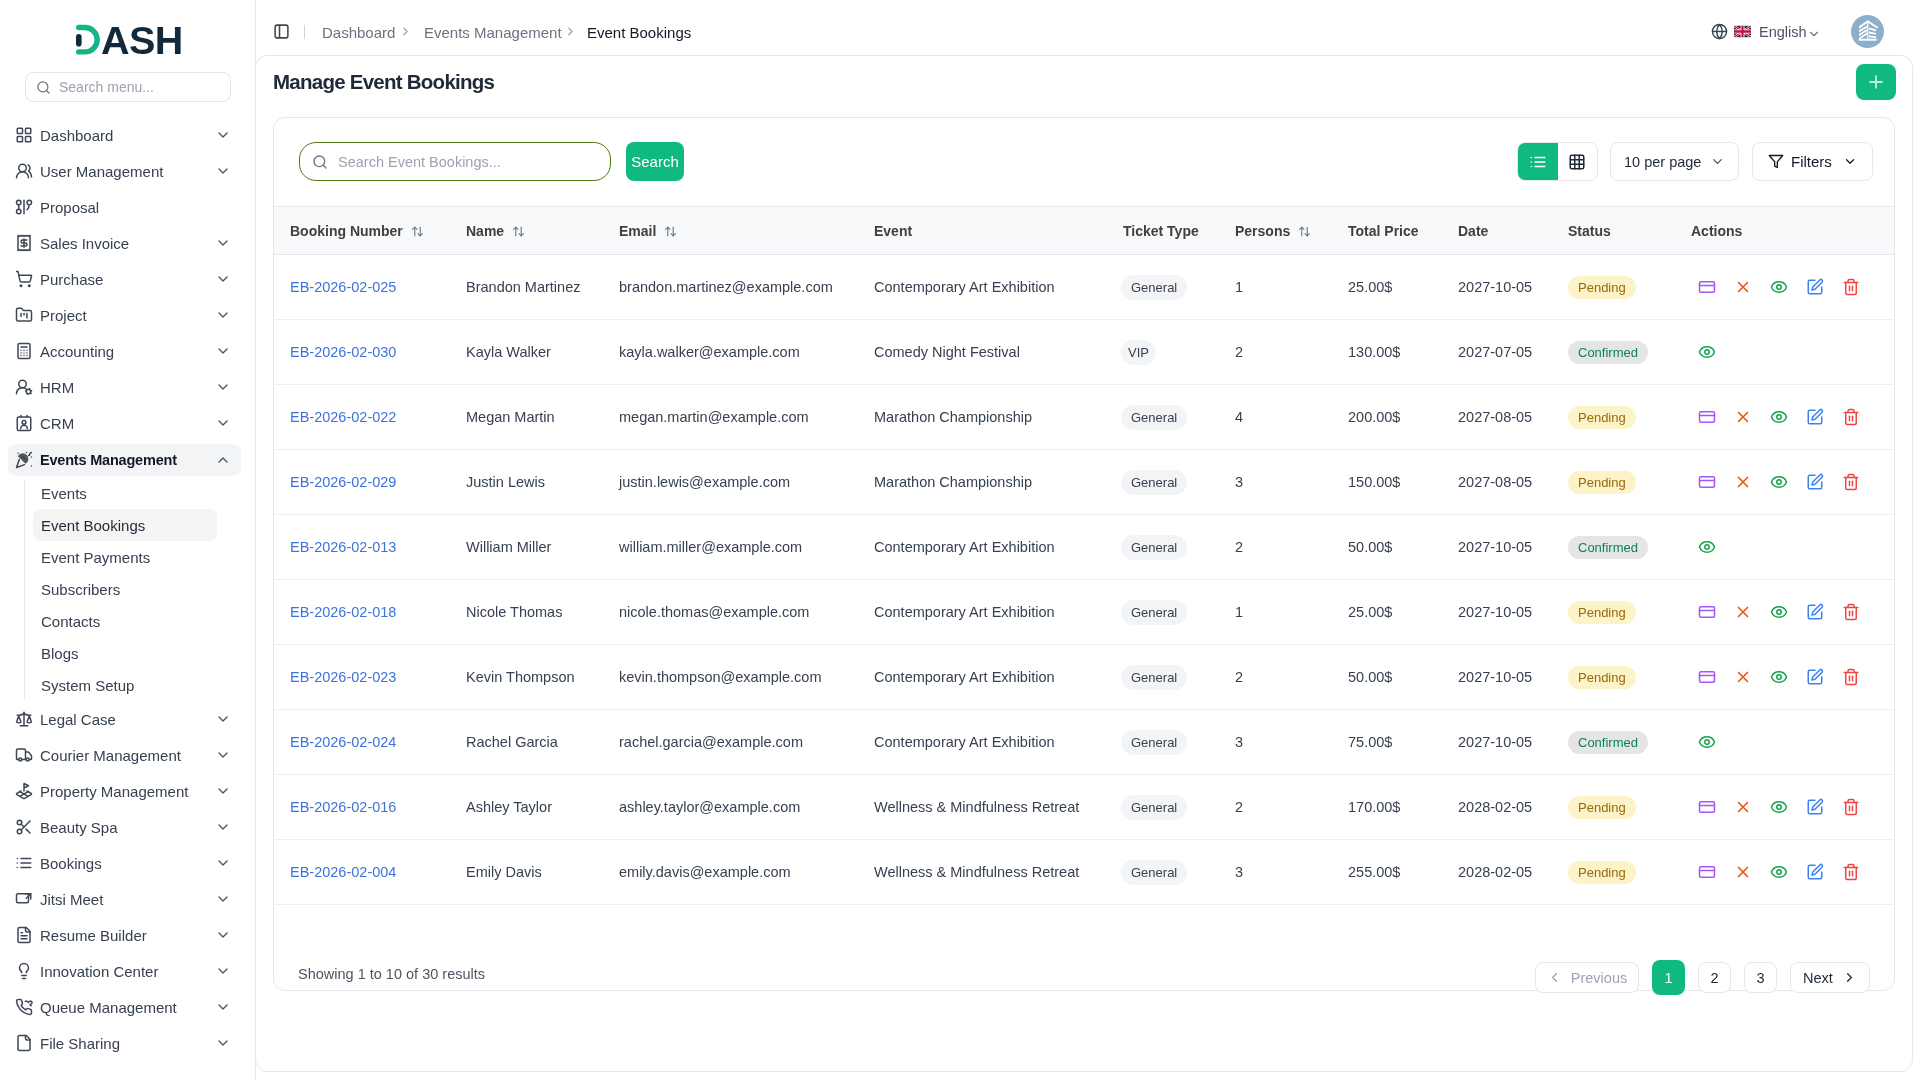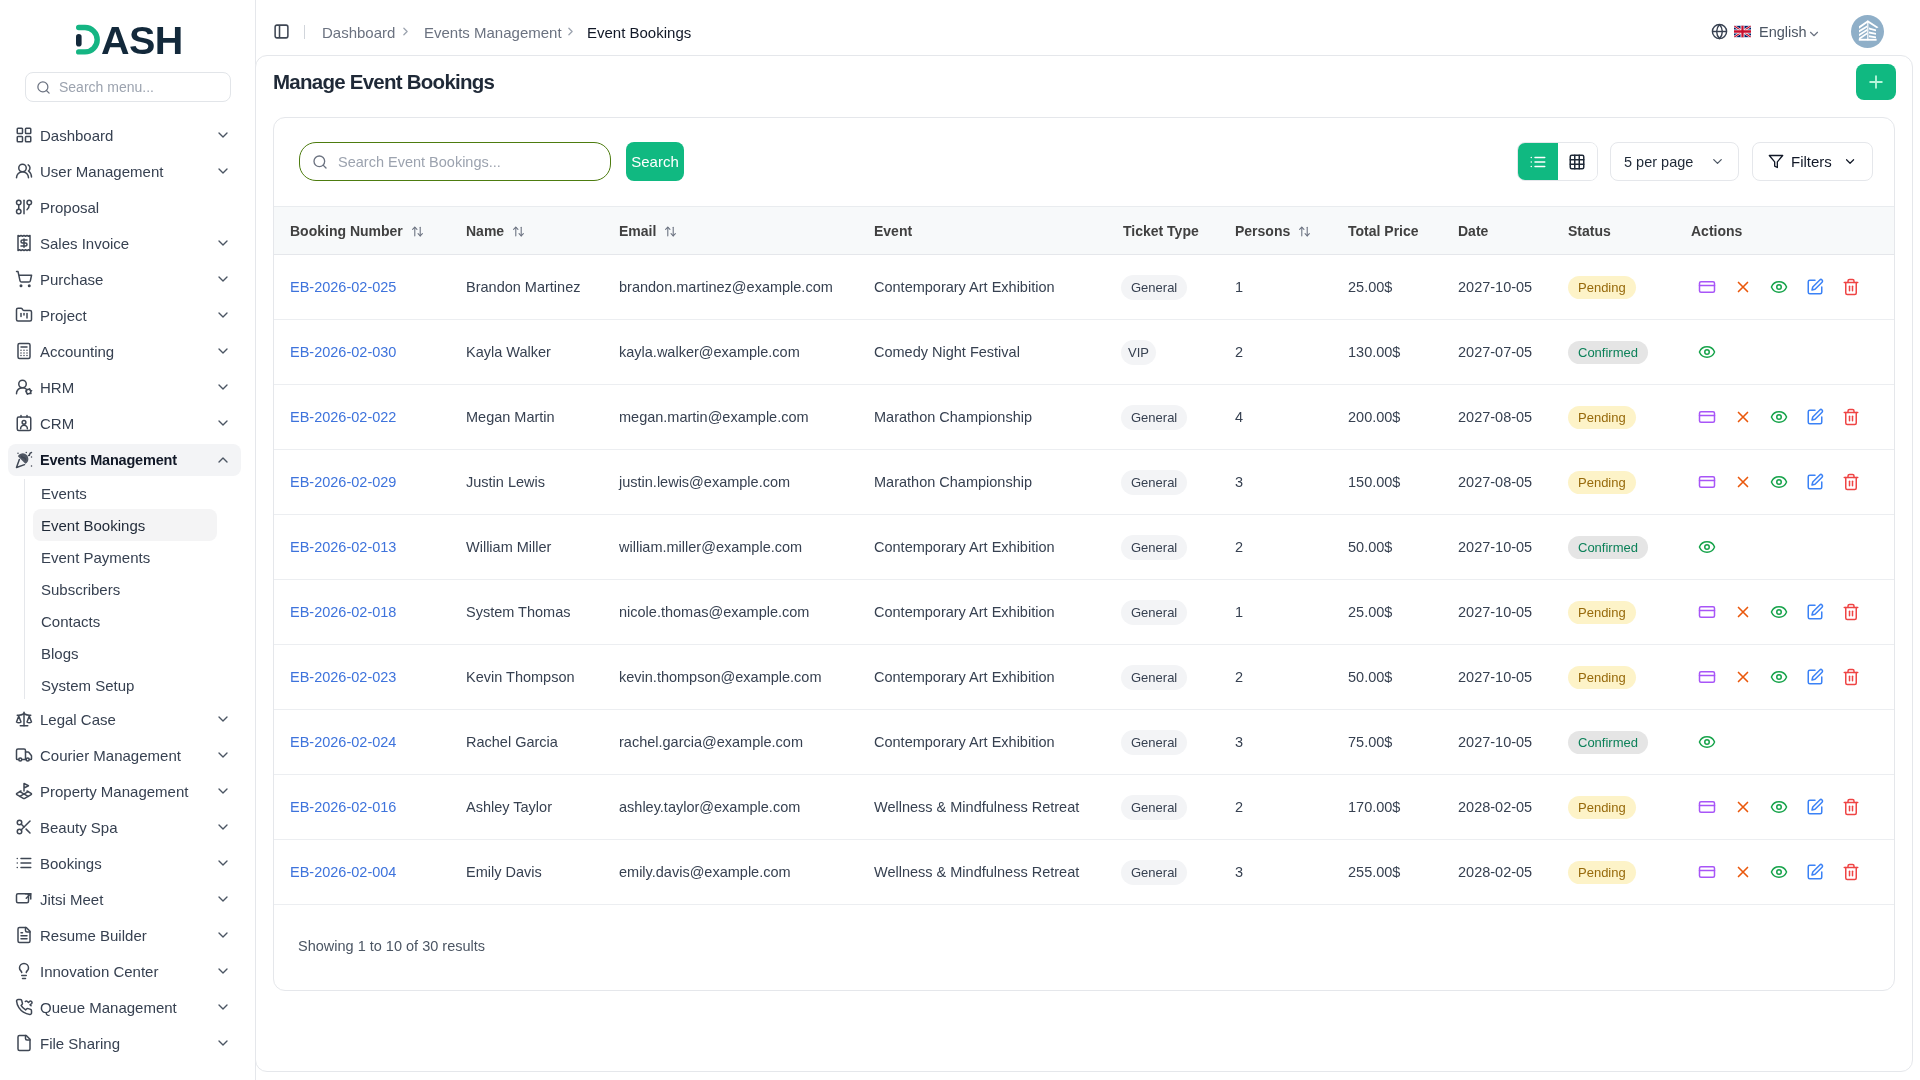--- a/index.html
+++ b/index.html
@@ -48,21 +48,21 @@
 .tbl a { color:#3e73dc; text-decoration:none; }
 .sort { display:inline-block; vertical-align:-2px; margin-left:8px; color:#6b7280; }
 .pill { display:inline-block; padding:5px 10px; border-radius:999px; background:#f3f4f6; color:#374151; font-size:13px; margin-left:-2px; }
 .pill.vip { padding:5px 7px; }
 .st-p { display:inline-block; padding:4px 10px; border-radius:999px; background:#fdf3c8; color:#976a0c; font-size:13px; }
 .st-c { display:inline-block; padding:4px 10px; border-radius:999px; background:#e5e5e5; color:#0c8159; font-size:13px; }
 .acts { display:flex; gap:18px; align-items:center; padding-left:7px; }
 .acts svg { width:18px; height:18px; }
 
 
-.foot { position:absolute; left:0; top:787px; width:1620px; height:86px; }
+.foot { position:absolute; left:0; top:815px; width:1620px; height:86px; }
 .showing { position:absolute; left:24px; top:33px; font-size:14.5px; color:#4b5563; }
 .pgwrap { position:absolute; right:24px; top:27px; display:flex; align-items:center; gap:13px; }
 .pbtn { height:31px; border:1px solid #e5e7eb; border-radius:8px; background:#fff; display:flex; align-items:center; justify-content:center; font-size:14.5px; }
 .prev { width:104px; color:#9ca3af; gap:9px; }
 .next { width:80px; color:#1f2937; gap:9px; }
 .pnum { width:33px; color:#1f2937; }
 .pnum.on { width:33px; height:35px; background:#10b981; color:#fff; border:none; }
 </style>
 </head>
 <body>
@@ -320,21 +320,21 @@
           </svg>
         </div>
       <div class="tg-r">
           <svg width="18" height="18" viewBox="0 0 24 24" fill="none" stroke="currentColor" stroke-width="2" stroke-linecap="round" stroke-linejoin="round">
             <rect x="3" y="3" width="18" height="18" rx="2"></rect>
             <path d="M3 9h18M3 15h18M9 3v18M15 3v18"></path>
           </svg>
         </div>
     </div>
     <div class="perpage">
-        <span>5 per page</span>
+        <span>10 per page</span>
       <svg width="15" height="15" viewBox="0 0 24 24" fill="none" stroke="#4b5563" stroke-width="2" stroke-linecap="round" stroke-linejoin="round">
           <path d="m6 9 6 6 6-6"></path>
         </svg>
     </div>
     <div class="filters">
       <svg width="17" height="17" viewBox="0 0 24 24" fill="none" stroke="#111827" stroke-width="2" stroke-linecap="round" stroke-linejoin="round">
           <path d="M22 3H2l8 9.46V19l4 2v-8.54z"></path>
         </svg>
       <span>Filters</span>
       <svg width="15" height="15" viewBox="0 0 24 24" fill="none" stroke="#111827" stroke-width="2" stroke-linecap="round" stroke-linejoin="round" style="margin-left:4px">
@@ -534,21 +534,21 @@
               <div class="acts">
                 <svg viewBox="0 0 24 24" fill="none" stroke="#16a34a" stroke-width="2" stroke-linecap="round" stroke-linejoin="round">
                   <path d="M2.06 12.35a1 1 0 0 1 0-.7 10.75 10.75 0 0 1 19.88 0 1 1 0 0 1 0 .7 10.75 10.75 0 0 1-19.88 0"></path>
                   <circle cx="12" cy="12" r="3"></circle>
                 </svg>
               </div>
             </td>
           </tr>
       <tr>
             <td><a>EB-2026-02-018</a></td>
-            <td>System Thomas</td>
+            <td>Nicole Thomas</td>
             <td>nicole.thomas@example.com</td>
             <td>Contemporary Art Exhibition</td>
             <td><span class="pill">General</span></td>
             <td>1</td>
             <td>25.00$</td>
             <td>2027-10-05</td>
             <td><span class="st-p">Pending</span></td>
             <td>
               <div class="acts">
                 <svg viewBox="0 0 24 24" fill="none" stroke="#a855f7" stroke-width="2" stroke-linecap="round" stroke-linejoin="round">
@@ -704,16 +704,27 @@
                   <path d="M14 11v6"></path>
                 </svg>
               </div>
             </td>
           </tr>
       </tbody>
     </table>
 
     <div class="foot">
       <div class="showing">Showing 1 to 10 of 30 results</div>
+      <div class="pgwrap">
+        <div class="pbtn prev"><svg width="15" height="15" viewBox="0 0 24 24" fill="none" stroke="#9ca3af" stroke-width="2" stroke-linecap="round" stroke-linejoin="round">
+              <path d="m15 18-6-6 6-6"></path>
+            </svg>Previous</div>
+        <div class="pbtn pnum on">1</div>
+        <div class="pbtn pnum">2</div>
+        <div class="pbtn pnum">3</div>
+        <div class="pbtn next">Next<svg width="15" height="15" viewBox="0 0 24 24" fill="none" stroke="#1f2937" stroke-width="2" stroke-linecap="round" stroke-linejoin="round">
+              <path d="m9 18 6-6-6-6"></path>
+            </svg></div>
+      </div>
     </div>
   </div>
 
 </div>
 
 </body></html>

